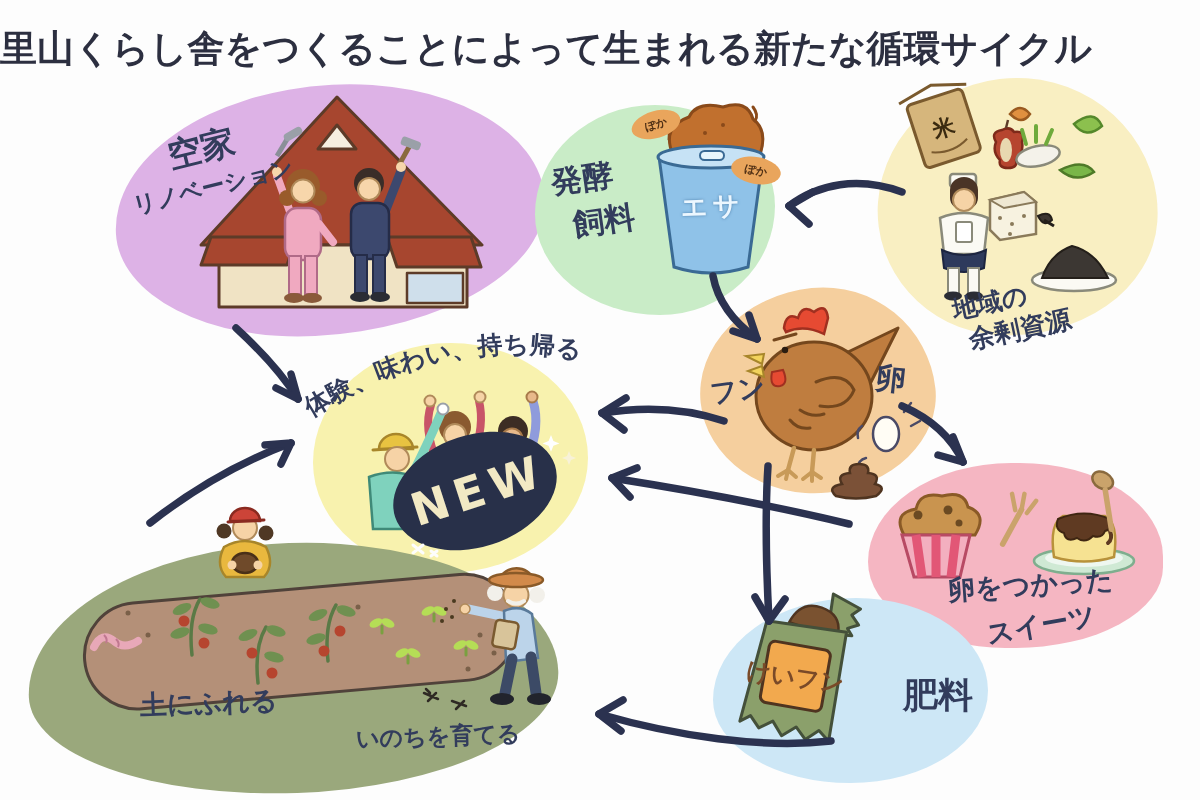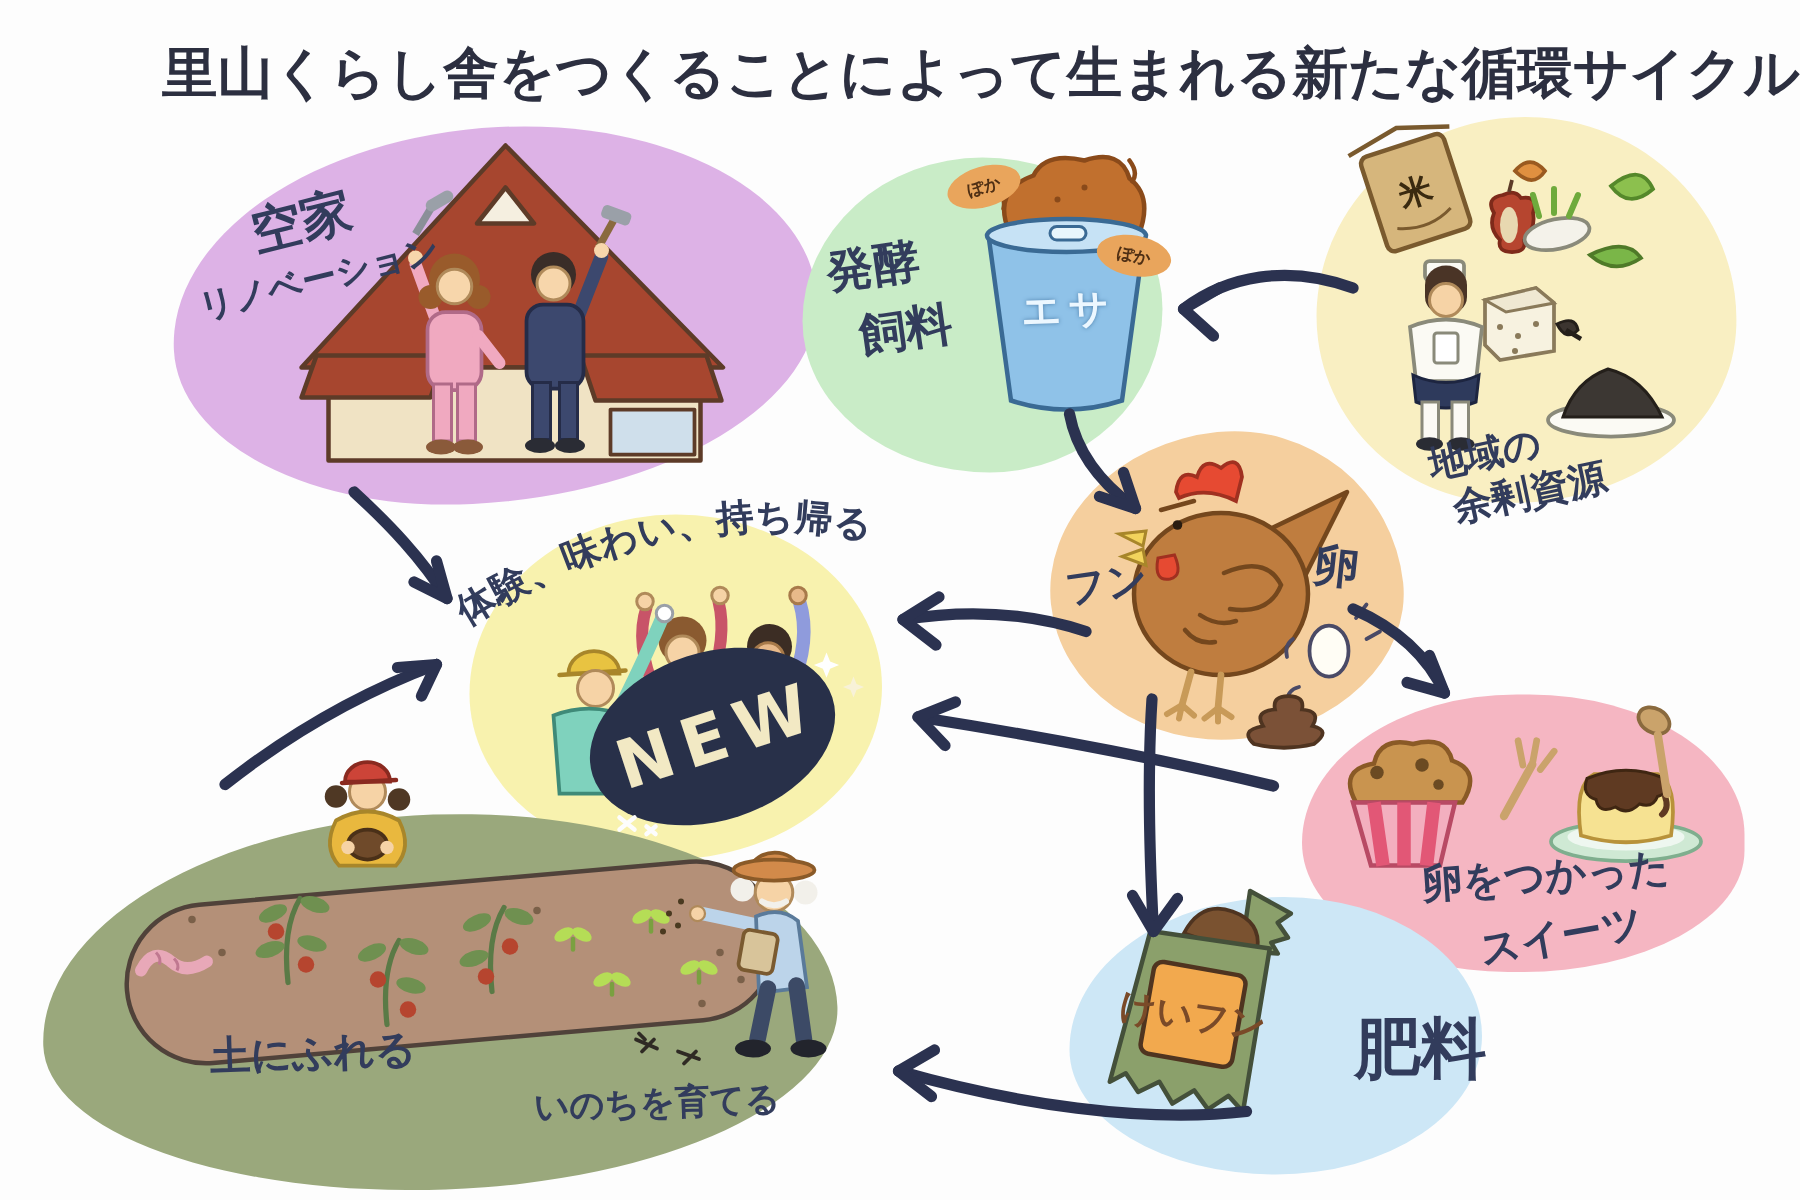--- a/index.html
+++ b/index.html
@@ -1,18 +1,18 @@
 <!DOCTYPE html>
 <html><head>
 <meta charset="utf-8">
 <style>
   html,body{margin:0;padding:0;}
   body{width:1200px;height:800px;position:relative;background:#fdfdfd;overflow:hidden;
        font-family:"DejaVu Sans",sans-serif;}
-  .title{position:absolute;left:0;top:24px;width:1200px;text-align:right;
+  .title{position:absolute;left:0;top:24px;width:1200px;text-align:left;
          font-size:37px;font-weight:800;color:#2c2f40;letter-spacing:0px;white-space:nowrap;}
   .blob{position:absolute;}
   .blob .bg{position:absolute;inset:0;}
   .label{position:absolute;color:#323c5c;font-weight:600;white-space:nowrap;line-height:1;}
   .blob svg{position:absolute;left:0;top:0;overflow:visible;}
   
   .b-renov{left:115px;top:85px;width:430px;height:250px;}
   .b-renov .bg{background:#ddb2e6;border-radius:52% 48% 55% 45%/55% 50% 50% 45%;transform:rotate(-3deg);}
   .b-feed{left:535px;top:105px;width:240px;height:210px;}
   .b-feed .bg{background:#c9ecc7;border-radius:50% 50% 48% 52%/52% 48% 52% 48%;}
@@ -267,21 +267,21 @@
   <div class="bg"></div>
   <svg width="275" height="185" viewBox="0 0 275 185">
     <g transform="translate(52,14) rotate(14)">
       <path d="M62,-34 L92,-26 L85,-18 L94,-10 L84,-4 L90,2 L66,6 Z" fill="#8ba06b" stroke="#44503a" stroke-width="3" stroke-linejoin="round"></path>
       <path d="M26,4 q6,-24 28,-22 q20,2 22,20 L74,8 Z" fill="#7a5230" stroke="#4f3420" stroke-width="2.5"></path>
       <path d="M4,8 L84,0 L93,110 L81,102 L70,114 L58,104 L46,116 L34,104 L22,114 L11,104 L2,112 Z" fill="#8ba06b" stroke="#44503a" stroke-width="3" stroke-linejoin="round"></path>
       <rect x="14" y="24" width="62" height="62" rx="6" fill="#f2a94e" stroke="#4f3420" stroke-width="3" transform="rotate(-4 45 55)"></rect>
       <text x="45" y="64" text-anchor="middle" font-size="24" fill="#7a4a28" class="keifun-label" transform="rotate(-6 45 55)">けいフン</text>
     </g>
   </svg>
-  <span class="label" style="left:190px;top:80px;font-size:44px;">肥料</span>
+  <span class="label" style="left:190px;top:80px;font-size:35px;">肥料</span>
 </div>
 
 <div class="blob b-field">
   <div class="bg"></div>
   <svg width="530" height="260" viewBox="0 0 530 260">
     <g transform="rotate(-5 280 100)">
       <rect x="56" y="45" width="434" height="106" rx="53" fill="#b49078" stroke="#50423a" stroke-width="3"></rect>
     </g>
     <g fill="#7a6049">
       <circle cx="100" cy="70" r="2.5"></circle>

